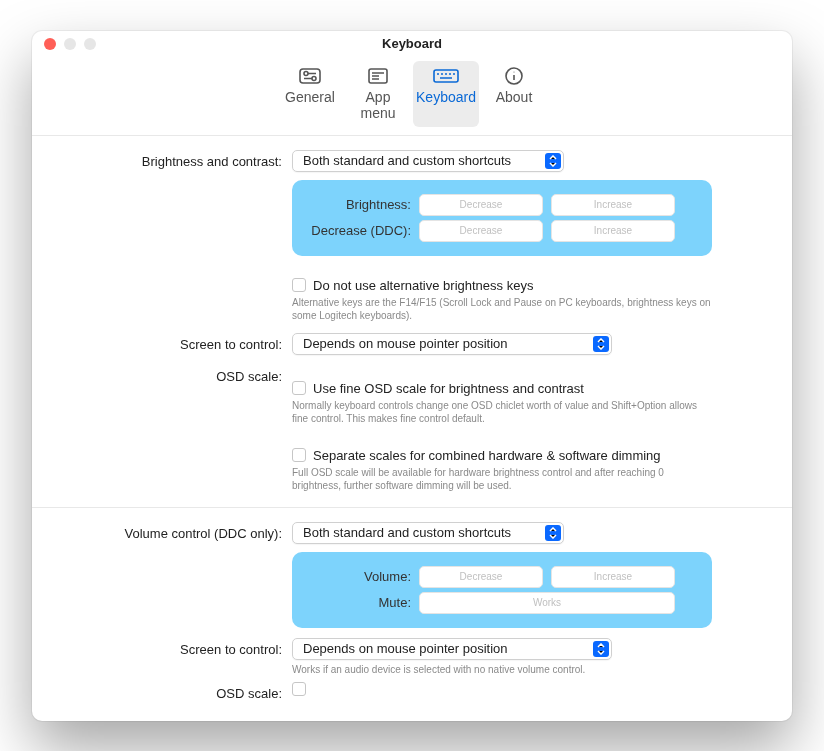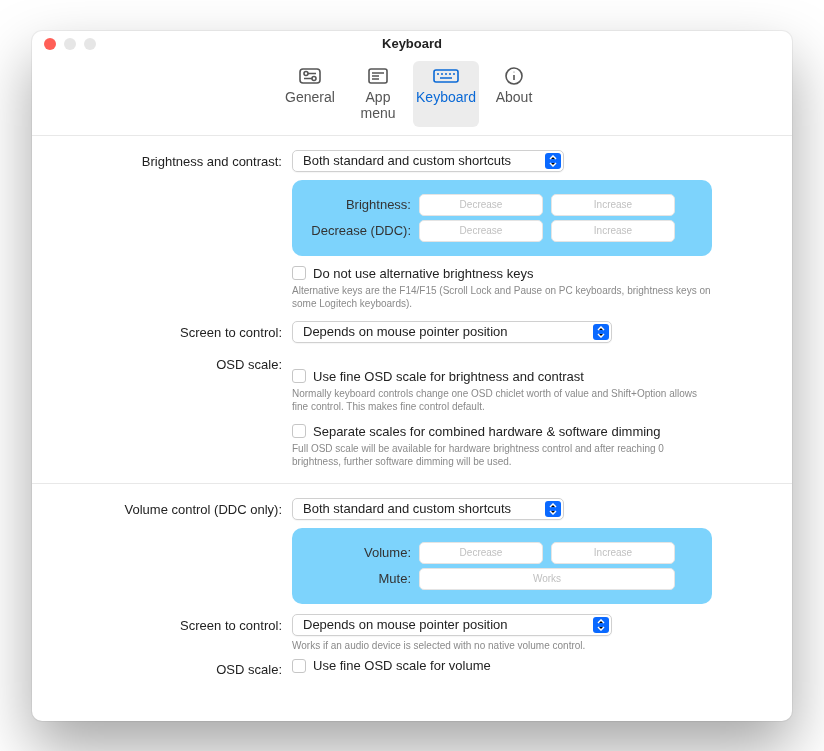--- a/index.html
+++ b/index.html
@@ -155,21 +155,21 @@
     align-items: center;
     justify-content: center;
     font-size: 10px;
   }
   .pill.wide { flex: 0 0 256px; }
 
   .check-line {
     display: flex;
     align-items: center;
     gap: 7px;
-    margin-top: 10px;
+    margin-top: 22px;
   }
   .checkbox {
     width: 14px; height: 14px;
     border: 1px solid #c6c6c6;
     border-radius: 3px;
     background: #fff;
   }
   .hint {
     font-size: 10px;
     color: #8a8a8a;
@@ -359,19 +359,18 @@
         </div>
         <div class="hint">Works if an audio device is selected with no native volume control.</div>
       </div>
     </div>
 
     <div class="row" style="margin-top:6px;">
       <div class="label-col">OSD scale:</div>
       <div class="field-col">
         <div class="check-line" style="margin-top:0;">
           <div class="checkbox"></div>
-          <div>Use fine OSD scale for volume</div>
         </div>
       </div>
     </div>
 
   </div>
 </div>
 
 </body></html>

